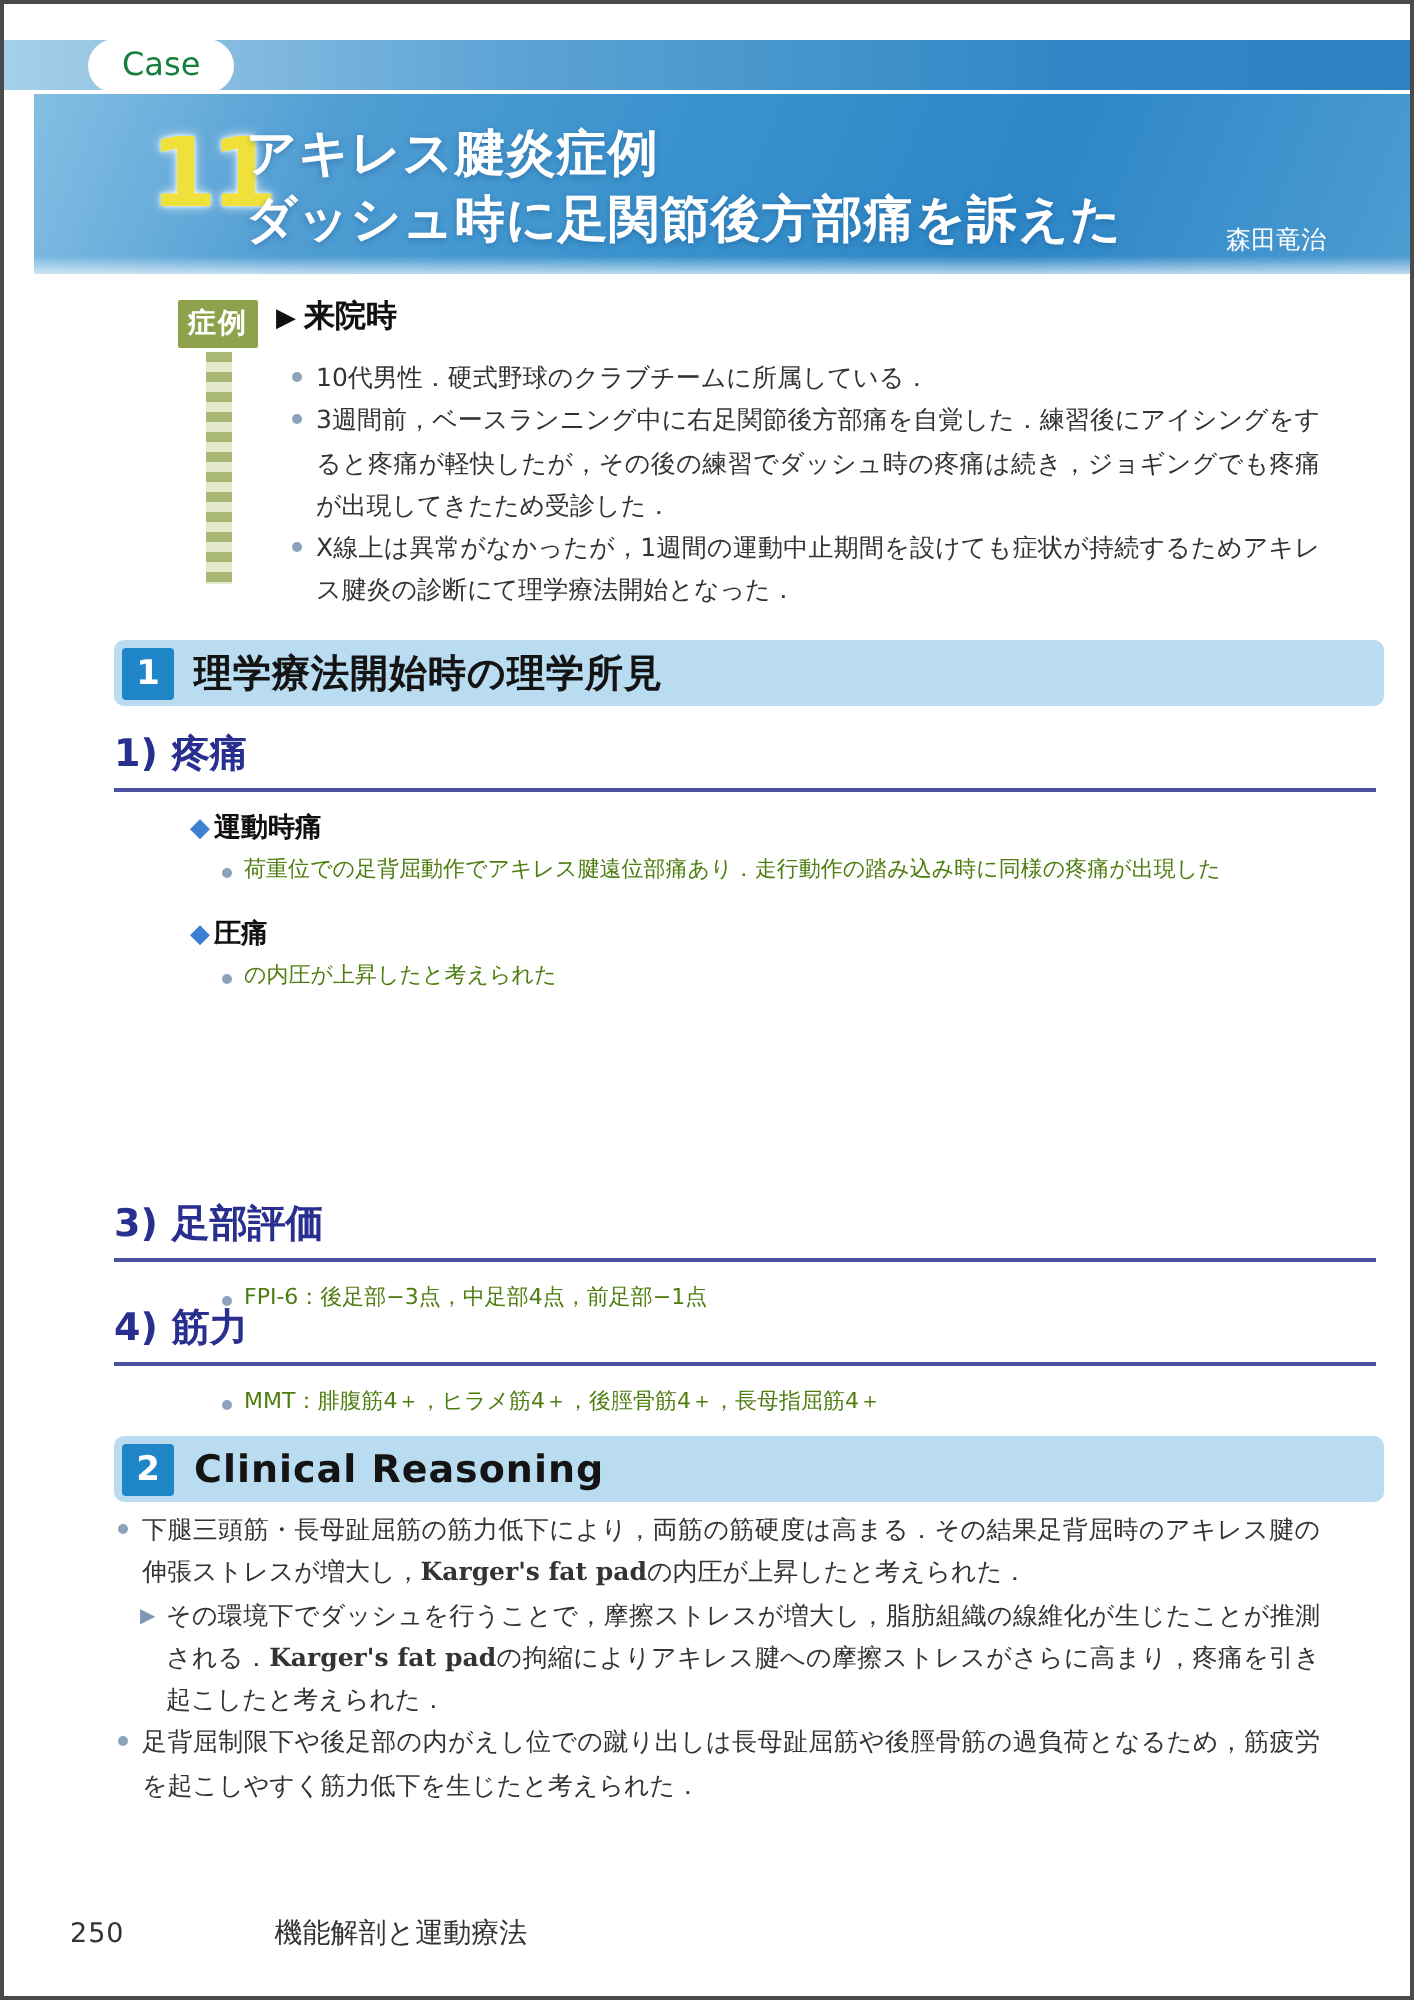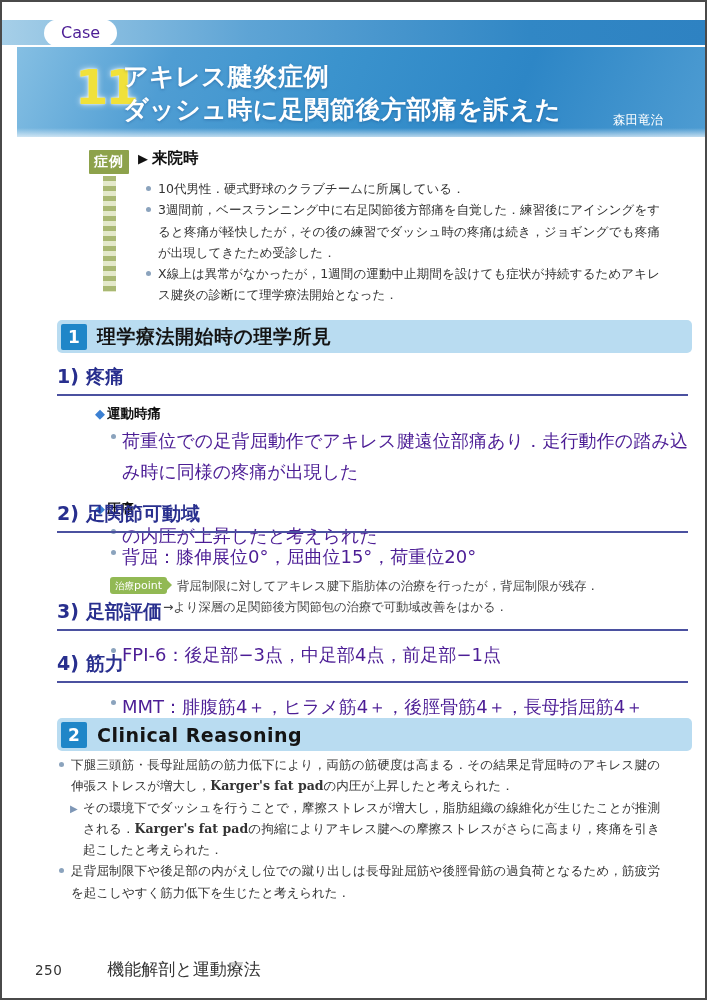--- a/index.html
+++ b/index.html
@@ -10,21 +10,21 @@
     font-family:"DejaVu Sans","Liberation Sans",sans-serif; color:#333;
   }
 
   
   .case-bar {
     position:absolute; top:18px; left:0; right:0; height:25px;
     background:linear-gradient(90deg,#a6cfe8 0%,#5ea4d5 35%,#3187c5 75%,#2e82c2 100%);
   }
   .case-pill {
     position:absolute; left:42px; top:50%; transform:translateY(-50%);
-    background:#ffffff; color:#4c1d95; font-size:16px; font-weight:500;
+    background:#ffffff; color:#15803d; font-size:16px; font-weight:500;
     line-height:1; padding:5px 17px 6px; border-radius:15px;
   }
 
   
   .title-panel {
     position:absolute; top:45px; left:15px; right:0; height:90px;
     background:linear-gradient(112deg,#85bfe3 0%,#4f9dd3 22%,#3b93cd 45%,#2d86c6 72%,#4e9cd2 100%);
   }
   .title-panel::after {
     content:''; position:absolute; left:0; right:0; bottom:0; height:9px;
@@ -82,21 +82,21 @@
   #sub1 { top:362px; } #sub2 { top:499px; } #sub3 { top:597px; } #sub4 { top:649px; }
   .sub-head {
     font-size:19px; font-weight:bold; color:#282f8e;
     border-bottom:2px solid #4b51a0; padding-bottom:4px;
   }
   .sub-head .lbl { margin-right:7px; }
   .dia { margin:11px 0 3px 38px; font-size:13.5px; font-weight:bold; color:#111; }
   .dia .dia-ico { color:#3c80d2; font-size:13px; margin-right:2px; }
   .bli {
     position:relative; margin-left:52px; padding-left:13px;
-    font-size:18px; color:#4c1d95; line-height:1.7; text-align:justify;
+    font-size:11px; color:#4d7c0f; line-height:1.7; text-align:justify;
   }
   .sub-body-gap { margin-top:9px; }
 
   
   .point-row { margin:4px 0 0 53px; font-size:12.3px; color:#444; line-height:1.6; }
   .point-badge {
     display:inline-block; position:relative; background:#92b954; color:#fff;
     border-radius:3px; padding:1px 5px 2px; margin-right:10px; line-height:1.2;
     vertical-align:1px;
   }
@@ -112,21 +112,21 @@
   .cr-list { position:absolute; top:752px; left:55px; right:45px; list-style:none; }
   .cr-list li.sub { margin-left:13px; padding-left:13px; }
   .cr-list li.sub .sub-tri {
     position:absolute; left:0; top:3px; font-size:10px; color:#7e97b6;
   }
   .cr-list .bold-en { font-weight:bold; font-family:"DejaVu Serif","Liberation Serif",serif; }
 
   
   .footer { position:absolute; top:956px; left:33px; display:flex; align-items:baseline; }
   .footer .pagenum { font-size:13.5px; color:#333; letter-spacing:.5px; }
-  .footer .booktitle { font-size:17px; color:#333; margin-left:45px; }
+  .footer .booktitle { font-size:14px; color:#333; margin-left:75px; }
 </style>
 </head>
 <body>
 
 <div class="page">
 
   <div class="case-bar">
     <div class="case-pill">Case</div>
   </div>
 
@@ -164,30 +164,20 @@
     <div class="dia sub-body-gap">
       <span class="dia-ico">◆</span><span>運動時痛</span>
     </div>
     <div class="bli">荷重位での足背屈動作でアキレス腱遠位部痛あり．走行動作の踏み込み時に同様の疼痛が出現した</div>
     <div class="dia" style="margin-top:13px;">
       <span class="dia-ico">◆</span><span>圧痛</span>
     </div>
     <div class="bli">の内圧が上昇したと考えられた</div>
   </div>
 
-  <div class="subsec" id="sub2">
-    <div class="sub-head">
-      <span class="lbl">2)</span><span>足関節可動域</span>
-    </div>
-    <div class="bli sub-body-gap">背屈：膝伸展位0°，屈曲位15°，荷重位20°</div>
-    <div class="point-row">
-      <span class="point-badge"><span class="jp">治療</span><span class="en">point</span></span><span>背屈制限に対してアキレス腱下脂肪体の治療を行ったが，背屈制限が残存．</span>
-    </div>
-    <div class="point-arrow">→より深層の足関節後方関節包の治療で可動域改善をはかる．</div>
-  </div>
 
   <div class="subsec" id="sub3">
     <div class="sub-head">
       <span class="lbl">3)</span><span>足部評価</span>
     </div>
     <div class="bli sub-body-gap">FPI-6：後足部−3点，中足部4点，前足部−1点</div>
   </div>
 
   <div class="subsec" id="sub4">
     <div class="sub-head">

